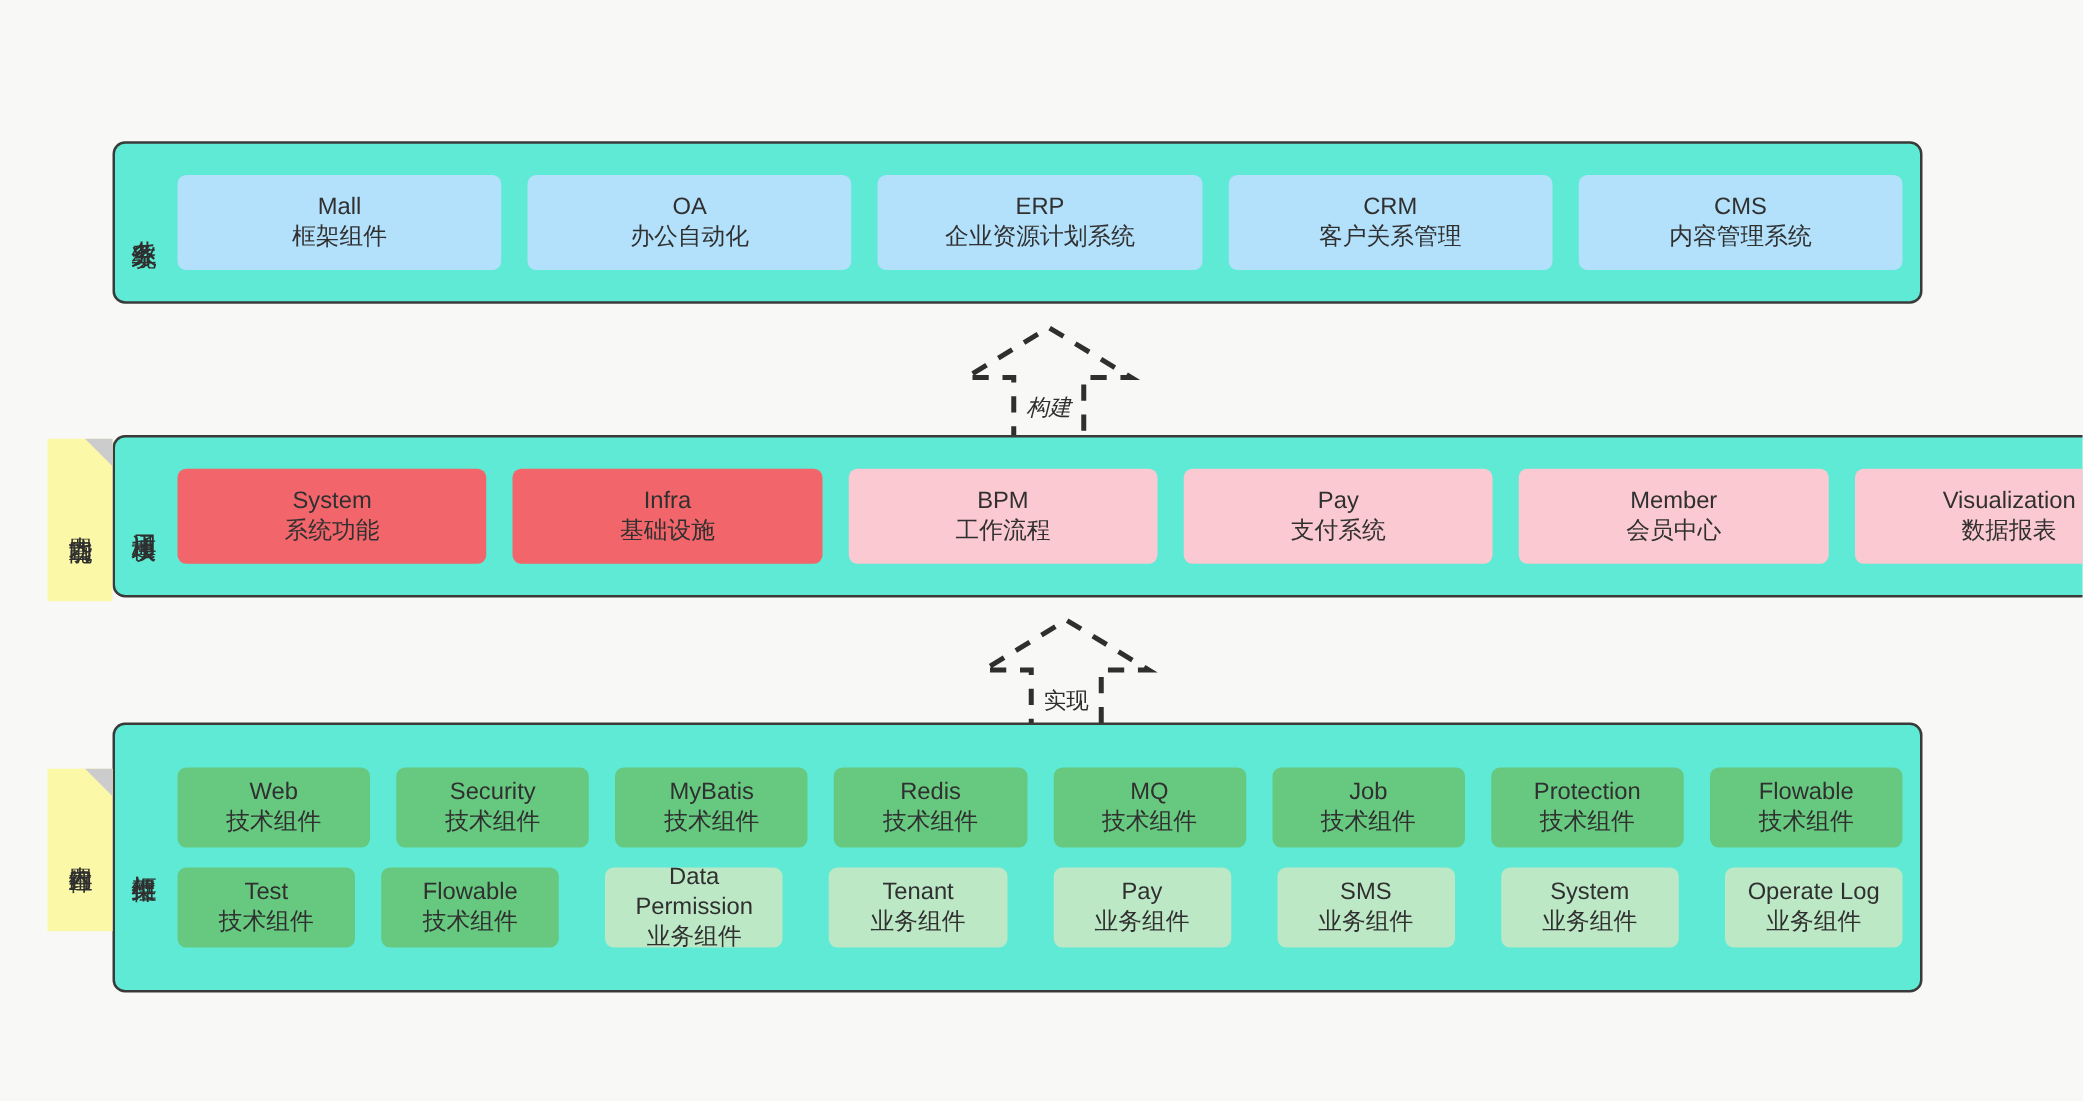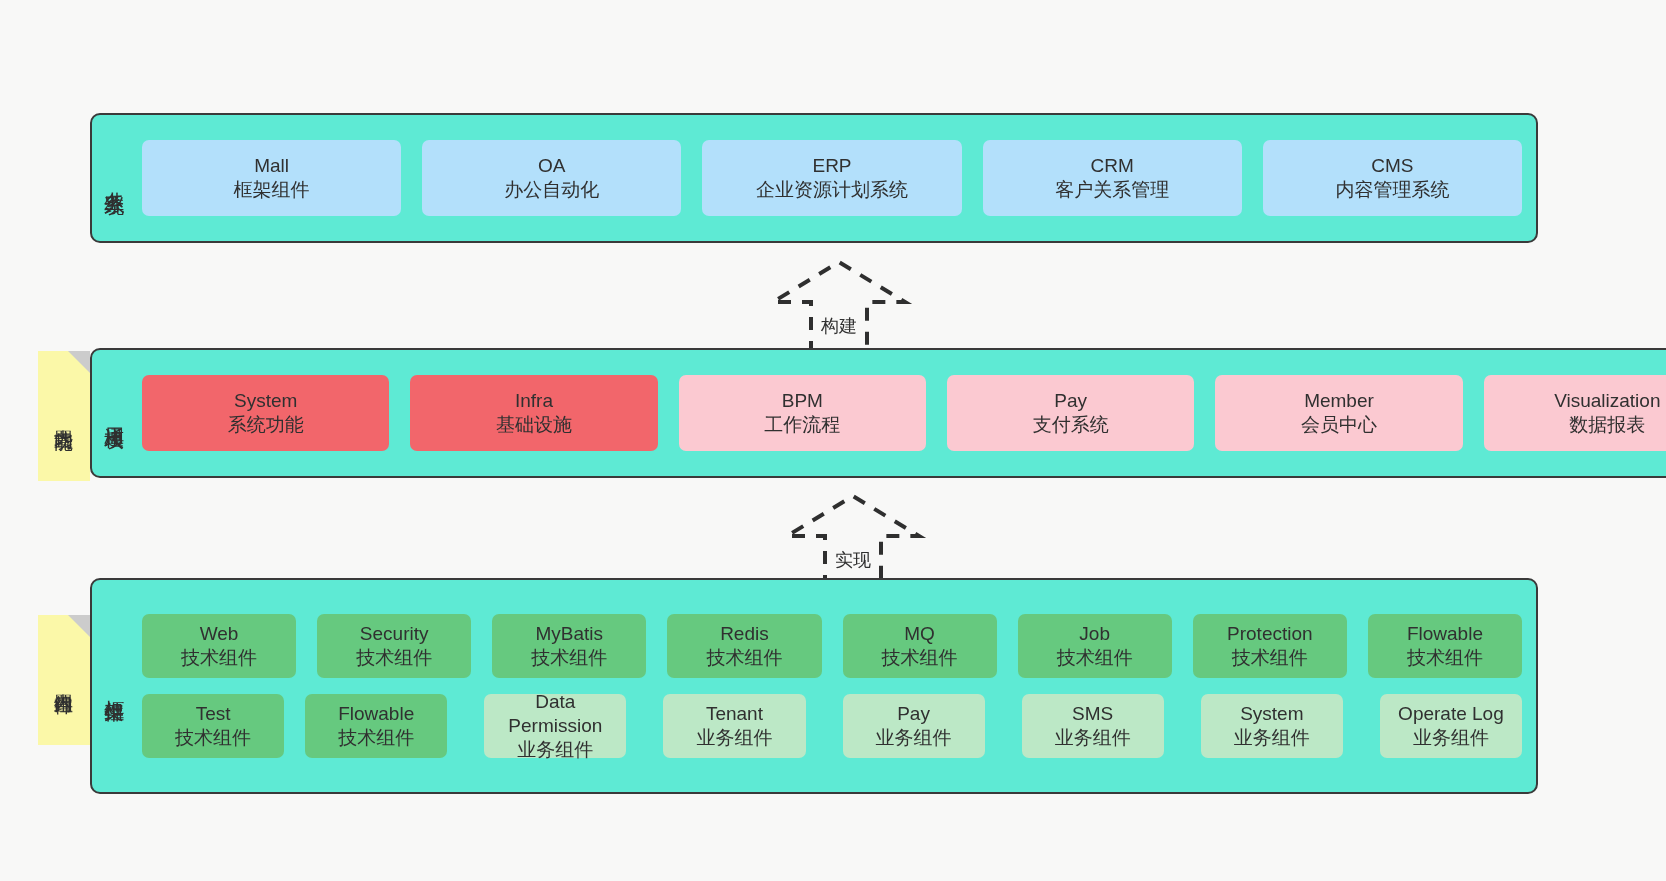--- a/index.html
+++ b/index.html
@@ -142,21 +142,21 @@
     position: absolute;
     left: 0;
     right: 0;
     bottom: 16px;
     text-align: center;
     font-size: 18px;
     color: #2f2f2f;
     user-select: none;
     pointer-events: none;
   }
-  #arrow-build   { left: 763px; top: 258px; }
+  #arrow-build   { left: 763px; top: 258px; font-style: italic; }
   #arrow-implement { left: 777px; top: 492px; }
 </style>
 </head>
 <body>
 
 <div class="canvas">
 
   <div class="layer" id="layer-business">
     <div class="layer-title">业务系统</div>
     <div class="layer-body">

